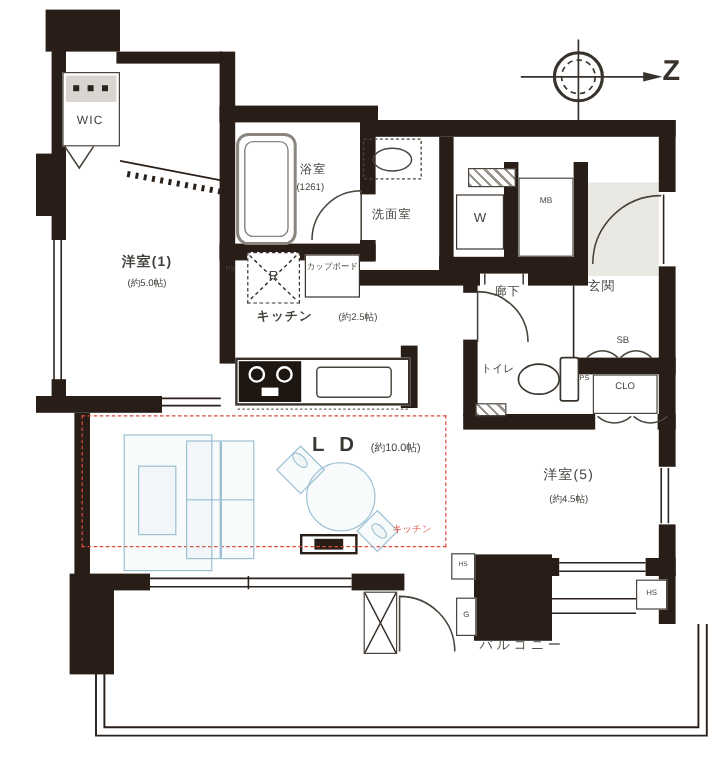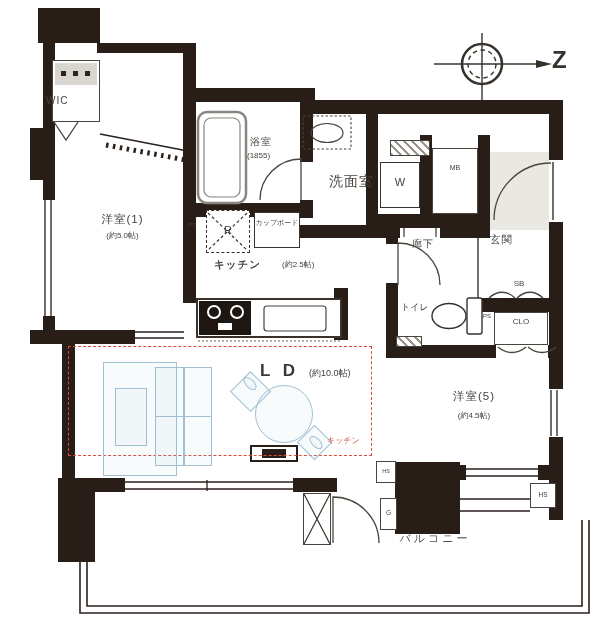--- a/index.html
+++ b/index.html
@@ -167,29 +167,29 @@
       <circle cx="482" cy="64" r="20" stroke-width="2.6"></circle>
       <circle cx="482" cy="64" r="14" stroke-width="1.4" stroke-dasharray="4.5 3.5"></circle>
       <path d="M482 33 L482 100" stroke-width="1.4"></path>
       <path d="M434 64 L538 64" stroke-width="1.4"></path>
       <polygon points="536,60 552,64 536,68" fill="#38322c" stroke="none"></polygon>
     </g>
   </svg>
 
   <div class="lbl" style="left:552px;top:47px;font-size:24px;font-weight:bold;color:#38322c;">Z</div>
 
-  <div class="lbl" style="left:46px;top:95px;font-size:10px;letter-spacing:1px;">WIC</div>
-
-  <div class="lbl ctr" style="left:70px;top:213px;width:105px;font-size:11.5px;letter-spacing:1px;">洋室(1)</div>
+  <div class="lbl" style="left:64px;top:95px;font-size:10px;letter-spacing:1px;">WIC</div>
+
+  <div class="lbl ctr" style="left:70px;top:213px;width:105px;font-size:11.5px;letter-spacing:1px;font-weight:bold;">洋室(1)</div>
   <div class="lbl ctr" style="left:70px;top:232px;width:105px;font-size:8px;">(約5.0帖)</div>
 
   <div class="lbl" style="left:250px;top:136px;font-size:10px;letter-spacing:1px;">浴室</div>
-  <div class="lbl" style="left:247px;top:152px;font-size:8px;">(1855)</div>
-
-  <div class="lbl" style="left:310px;top:174px;font-size:14px;letter-spacing:1px;margin-left:19px;">洗面室</div>
+  <div class="lbl" style="left:247px;top:152px;font-size:8px;">(1261)</div>
+
+  <div class="lbl" style="left:310px;top:174px;font-size:10px;letter-spacing:1px;">洗面室</div>
 
   <div class="lbl ctr" style="left:380px;top:176px;width:40px;font-size:11px;">W</div>
   <div class="lbl ctr" style="left:432px;top:164px;width:46px;font-size:7px;">MB</div>
 
   <div class="lbl" style="left:490px;top:234px;font-size:10.5px;letter-spacing:1px;">玄関</div>
   <div class="lbl ctr" style="left:490px;top:280px;width:58px;font-size:8px;">SB</div>
   <div class="lbl" style="left:412px;top:238px;font-size:10px;letter-spacing:1px;">廊下</div>
   <div class="lbl" style="left:401px;top:302px;font-size:9px;">トイレ</div>
   <div class="lbl ctr" style="left:494px;top:318px;width:54px;font-size:8px;">CLO</div>
 

